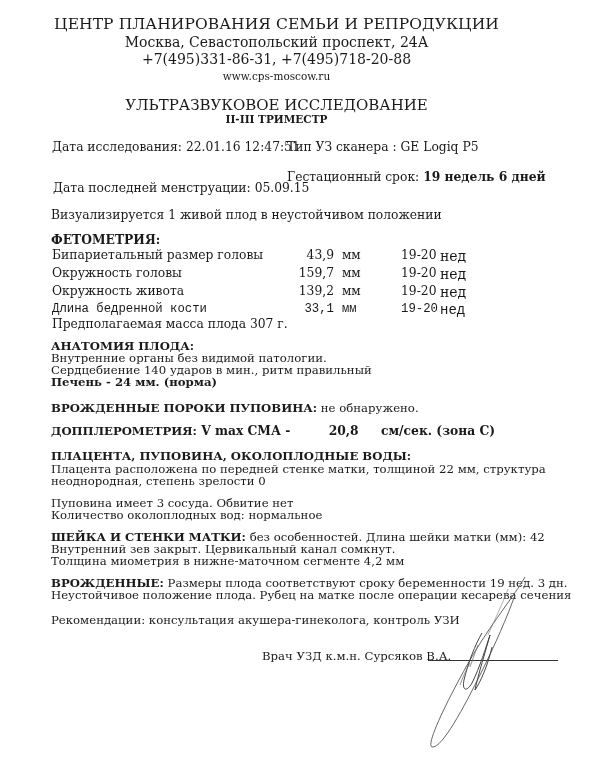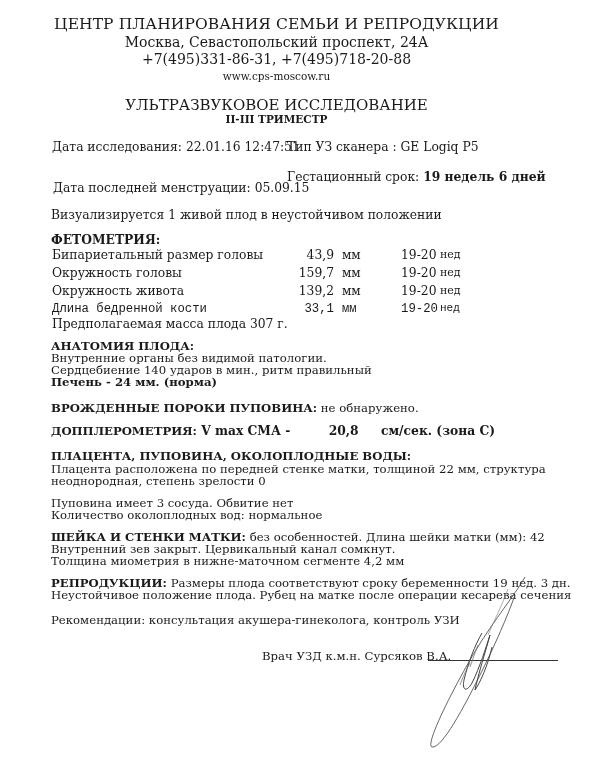--- a/index.html
+++ b/index.html
@@ -19,21 +19,21 @@
 
   .t { position: absolute; white-space: nowrap; font-size: 12.3px; line-height: 13px; }
   .b { font-weight: bold; }
   .sm { font-size: 11.7px; line-height: 12.6px; }
 
   .row { position: absolute; left: 52px; width: 420px; height: 16px; font-size: 12.3px; white-space: nowrap; }
   .row .name { position: absolute; left: 0; top: 0; }
   .row .val { position: absolute; right: 138px; top: 0; text-align: right; }
   .row .unit { position: absolute; left: 290px; top: 0; font-size: 12px; }
   .row .weeks { position: absolute; left: 349px; top: 0; }
-  .row .wunit { position: absolute; left: 388px; top: 0; font-size: 11px; }
+  .row .wunit { position: absolute; left: 388px; top: 0; font-size: 14px; }
 
   .sig-line { position: absolute; left: 428px; top: 660px; width: 130px; height: 0; border-top: 1px solid #333; }
   .signature { position: absolute; left: 420px; top: 575px; width: 110px; height: 180px; }
 </style>
 </head>
 <body>
 
 <div class="page">
 
   <div class="hdr hdr-org">ЦЕНТР ПЛАНИРОВАНИЯ СЕМЬИ И РЕПРОДУКЦИИ</div>
@@ -117,21 +117,21 @@
   <div class="t sm" style="left:51px; top:509px;">Количество околоплодных вод: нормальное</div>
 
   <div class="t sm" style="left:51px; top:531px;">
     <span class="b">ШЕЙКА И СТЕНКИ МАТКИ:</span>
     <span>без особенностей. Длина шейки матки (мм): 42</span>
   </div>
   <div class="t sm" style="left:51px; top:543px;">Внутренний зев закрыт. Цервикальный канал сомкнут.</div>
   <div class="t sm" style="left:51px; top:555px;">Толщина миометрия в нижне-маточном сегменте 4,2 мм</div>
 
   <div class="t sm" style="left:51px; top:577px;">
-    <span class="b">РЕПРОДУКЦИИ:</span>
+    <span class="b">ВРОЖДЕННЫЕ:</span>
     <span>Размеры плода соответствуют сроку беременности  19 нед.  3 дн.</span>
   </div>
   <div class="t sm" style="left:51px; top:589px;">Неустойчивое положение плода.  Рубец на матке после операции кесарева сечения</div>
 
   <div class="t sm" style="left:51px; top:614px;">Рекомендации: консультация акушера-гинеколога, контроль УЗИ</div>
 
   <div class="t sm" style="left:262px; top:650px;">Врач УЗД к.м.н. Сурсяков В.А.</div>
   <div class="sig-line"></div>
 
   <svg class="signature" viewBox="0 0 110 180">

